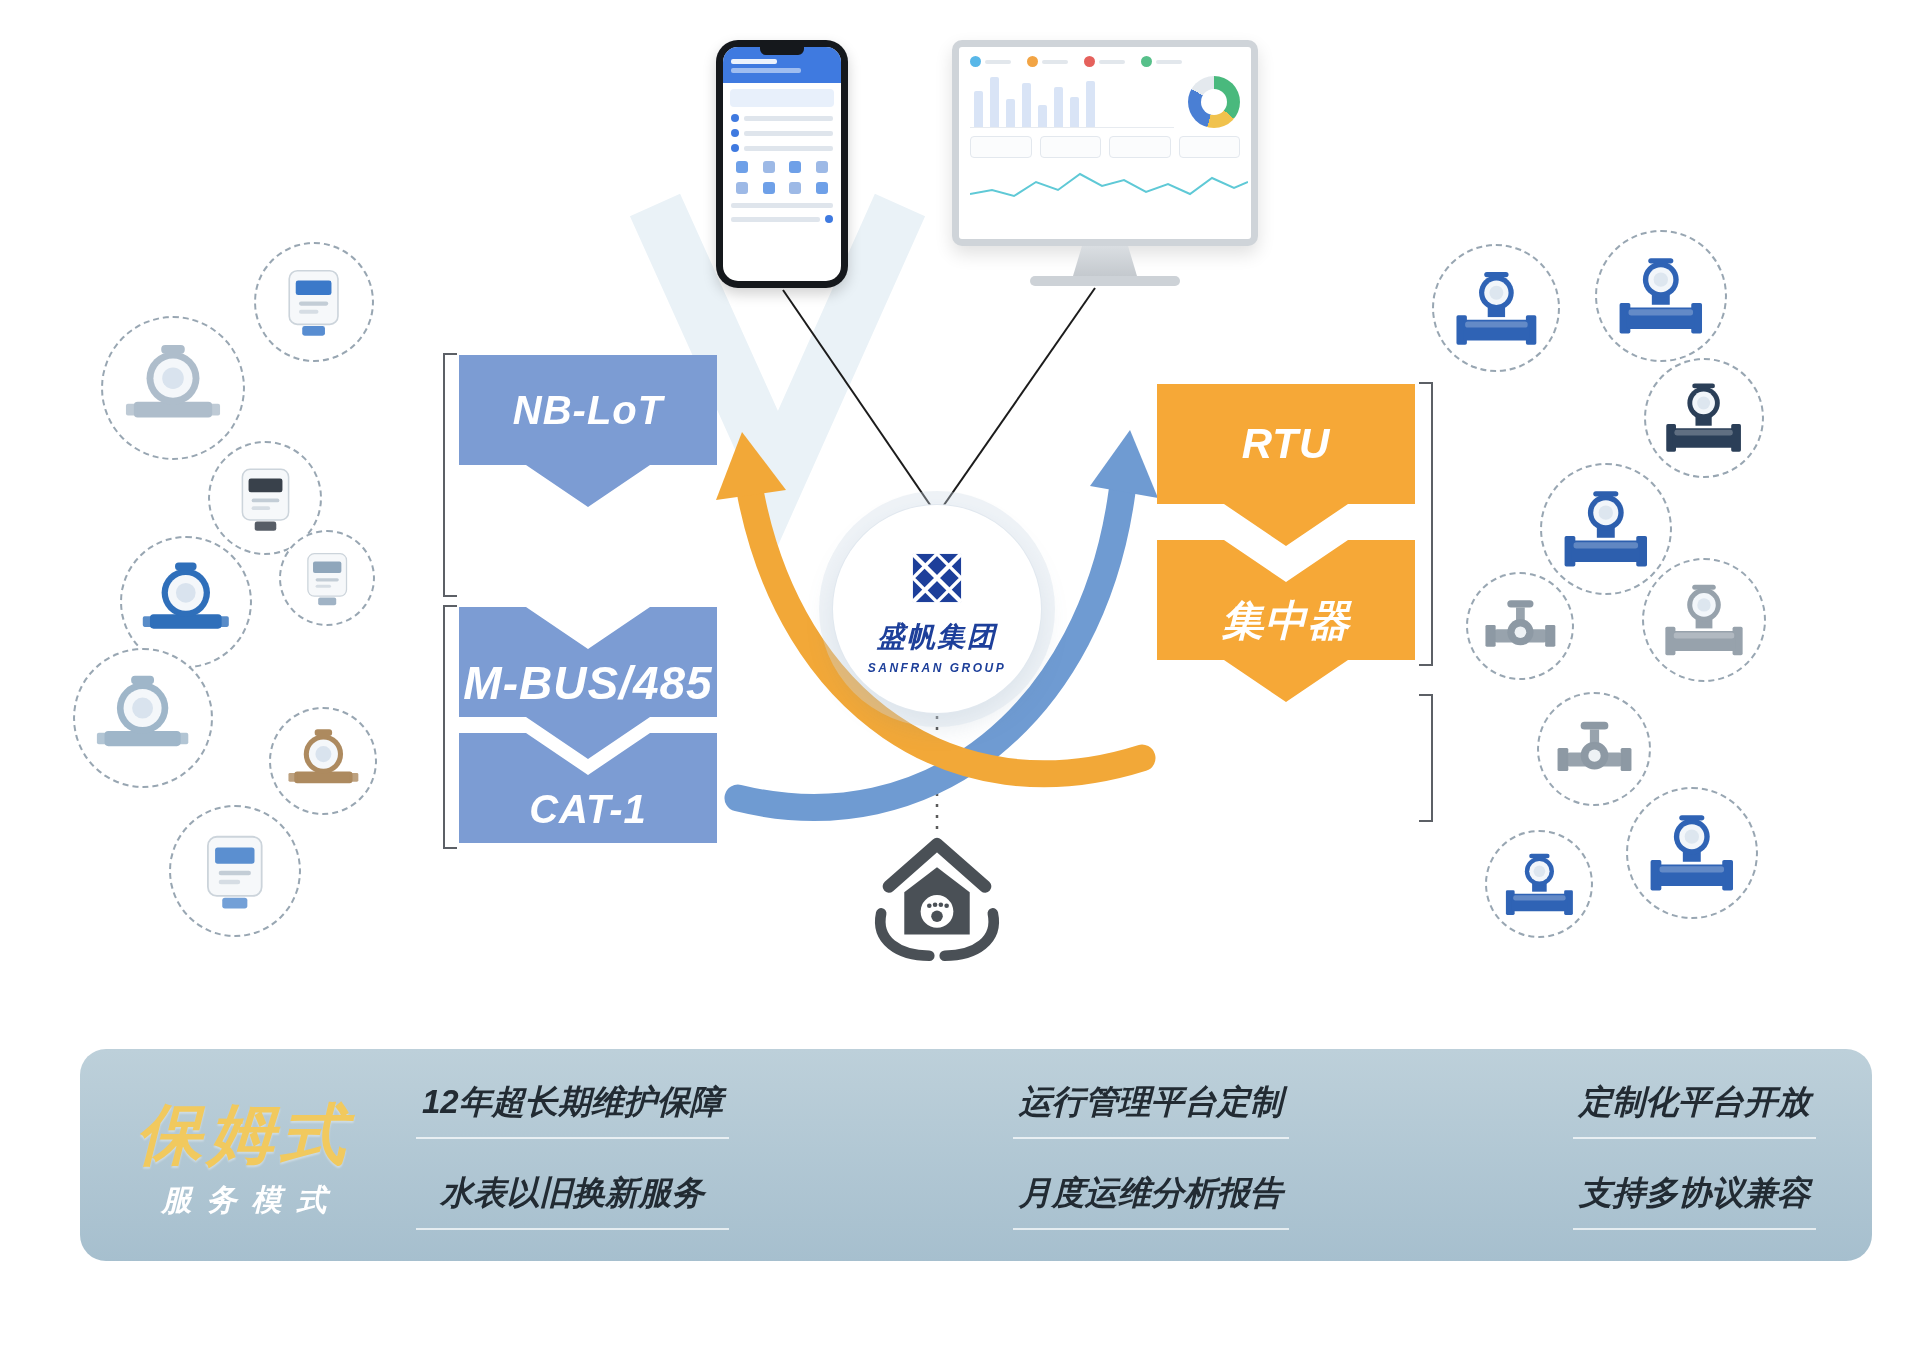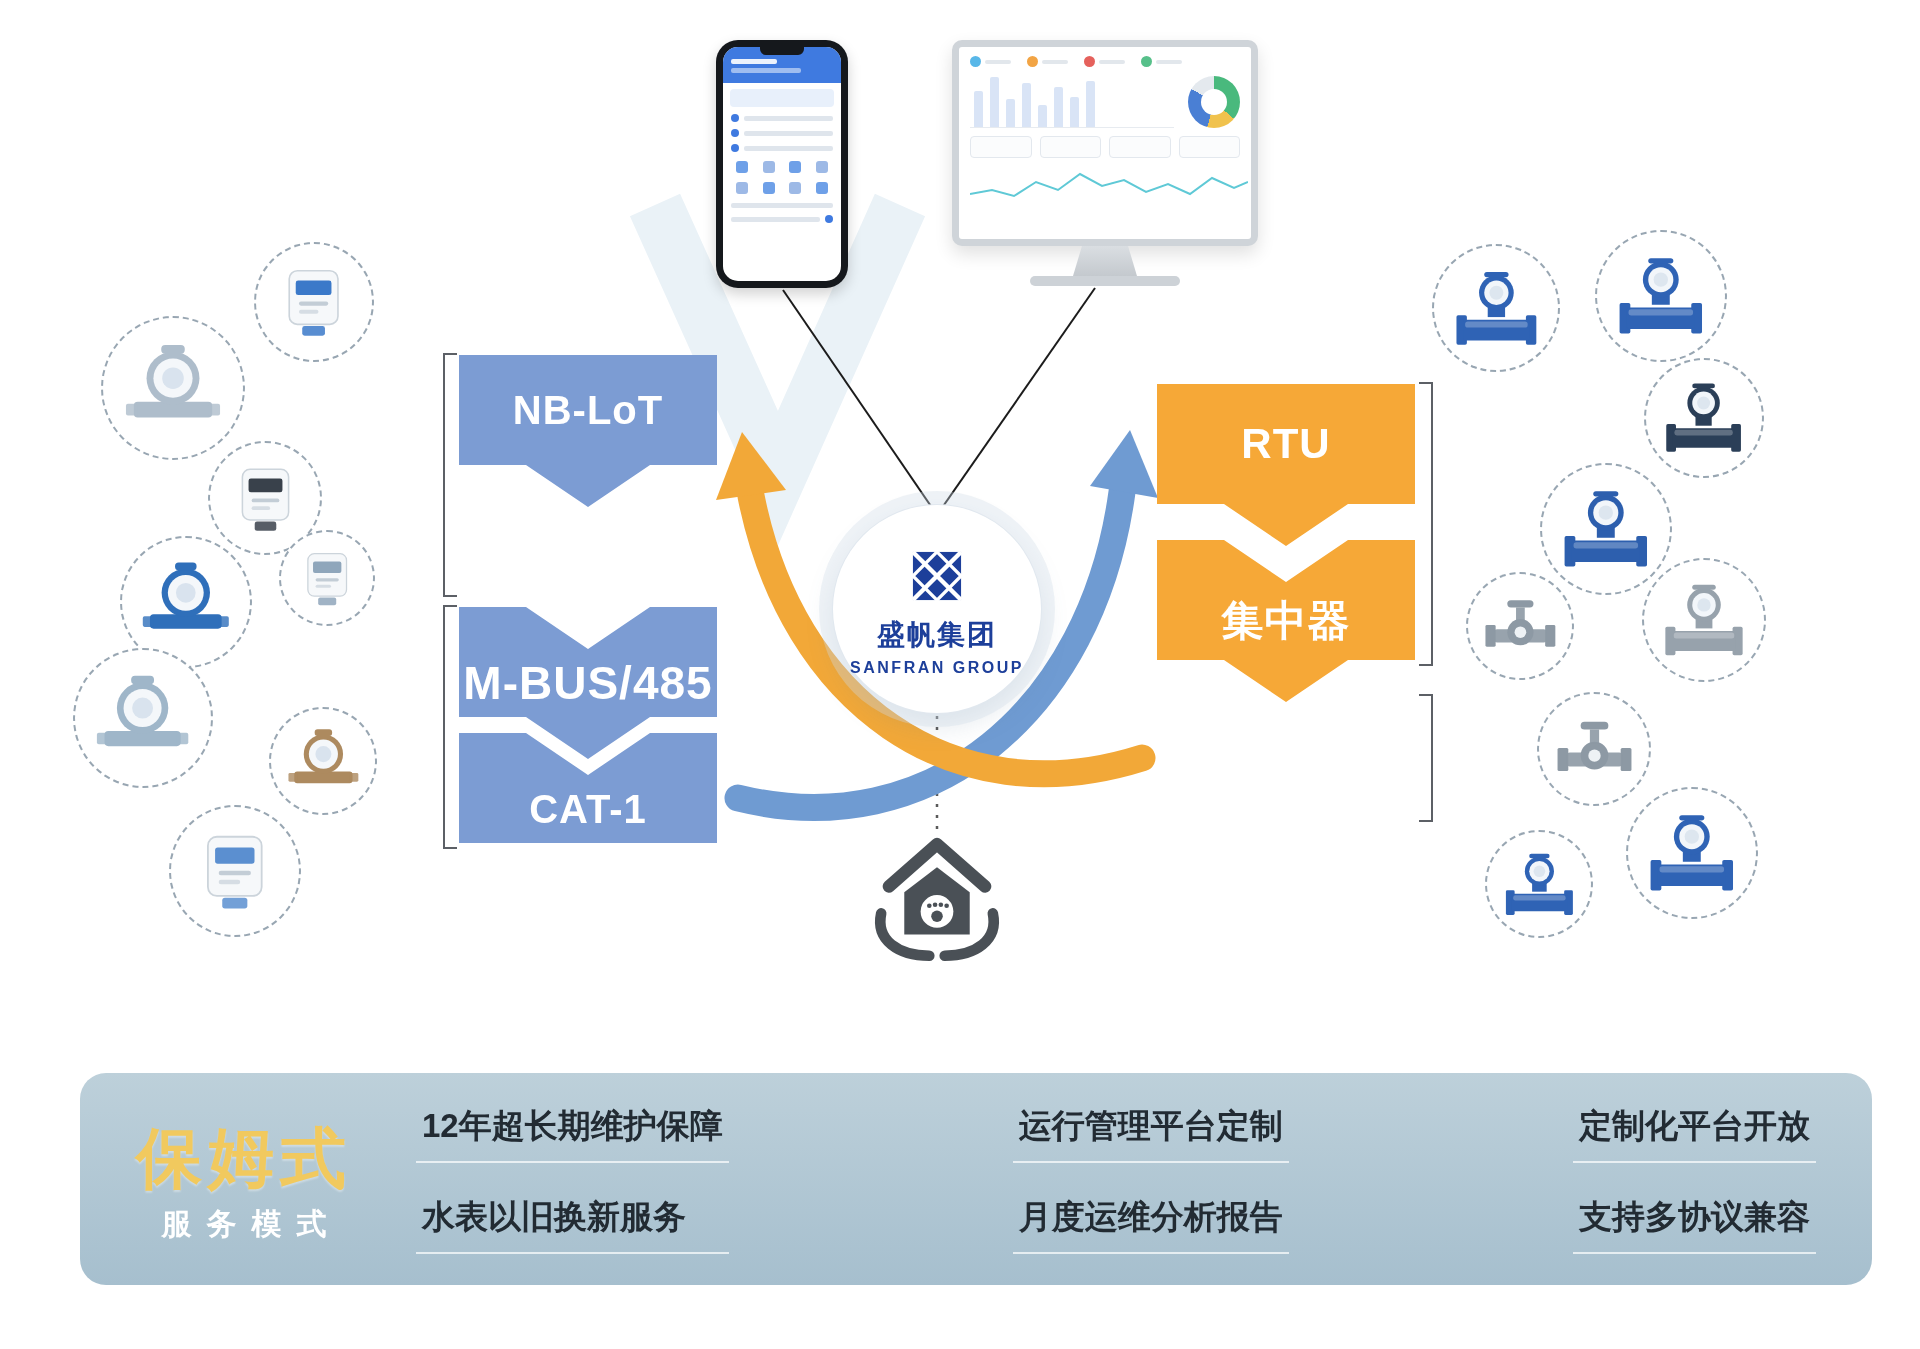--- a/index.html
+++ b/index.html
@@ -1,17 +1,17 @@
 <!DOCTYPE html>
 <html><head>
 <meta charset="utf-8">
 <style>
   html,body{margin:0;padding:0;background:#fff;}
   .canvas{position:relative;width:1920px;height:1349px;overflow:hidden;background:#ffffff;
-          font-family:"Liberation Sans","DejaVu Sans",sans-serif;}
+          font-family:"Liberation Sans","DejaVu Sans",sans-serif;font-style:italic;}
 
   
   .wm-svg{position:absolute;inset:0;z-index:0;pointer-events:none;}
 
   
   .overlay{position:absolute;inset:0;z-index:1;pointer-events:none;}
 
   
   .prod{position:absolute;border:2px dashed #98a6b2;border-radius:50%;background:#fff;
         display:flex;align-items:center;justify-content:center;z-index:2;}
@@ -52,21 +52,21 @@
   .mon-neck{position:absolute;left:1073px;top:246px;width:64px;height:30px;z-index:2;
             background:linear-gradient(#dadee2,#c4c9ce);clip-path:polygon(14% 0,86% 0,100% 100%,0 100%);}
   .mon-base{position:absolute;left:1030px;top:276px;width:150px;height:10px;background:#cdd2d7;border-radius:5px;z-index:2;}
 
   
   .hub{position:absolute;left:833px;top:505px;width:208px;height:208px;border-radius:50%;background:#fff;z-index:6;
        display:flex;flex-direction:column;align-items:center;justify-content:center;gap:5px;
        box-shadow:0 0 0 1px #e1e8ef,0 0 0 14px rgba(208,221,233,.35),0 12px 28px rgba(90,120,150,.18);}
   .hub-logo svg{width:70px;height:70px;display:block;}
   .hub-name{font-size:28px;font-weight:800;color:#1d3f9a;letter-spacing:2px;}
-  .hub-sub{font-size:16px;font-weight:bold;color:#1d3f9a;letter-spacing:2.5px;}
+  .hub-sub{font-size:12px;font-weight:bold;color:#1d3f9a;letter-spacing:2.5px;}
 
   
   .seg{position:absolute;width:258px;z-index:3;}
   .seg.blue{background:#7c9cd3;}
   .seg.orange{background:#f6a837;}
   .b-first{height:152px;clip-path:polygon(0 0,258px 0,258px 110px,191px 110px,129px 152px,67px 110px,0 110px);}
   .b-mid{height:152px;clip-path:polygon(0 0,67px 0,129px 42px,191px 0,258px 0,258px 110px,191px 110px,129px 152px,67px 110px,0 110px);}
   .b-last{height:110px;clip-path:polygon(0 0,67px 0,129px 42px,191px 0,258px 0,258px 110px,0 110px);}
   .o-first{height:162px;clip-path:polygon(0 0,258px 0,258px 120px,191px 120px,129px 162px,67px 120px,0 120px);}
   .o-mid{height:162px;clip-path:polygon(0 0,67px 0,129px 42px,191px 0,258px 0,258px 120px,191px 120px,129px 162px,67px 120px,0 120px);}
@@ -83,23 +83,23 @@
   
   .bracket{position:absolute;width:12px;z-index:3;border:0 solid #5c6066;}
   .br-left{border-left-width:2px;border-top-width:2px;border-bottom-width:2px;}
   .br-right{border-right-width:2px;border-top-width:2px;border-bottom-width:2px;}
 
   
   .house{position:absolute;left:860px;top:828px;width:154px;height:140px;z-index:2;color:#4a5056;}
   .house svg{width:100%;height:100%;display:block;}
 
   
-  .banner{position:absolute;left:80px;top:1073px;width:1792px;height:212px;border-radius:26px;z-index:2;
+  .banner{position:absolute;left:80px;top:1049px;width:1792px;height:212px;border-radius:26px;z-index:2;
           background:linear-gradient(180deg,#bdd0da,#a6bfce);display:flex;align-items:center;
-          padding:0 56px;box-sizing:border-box;gap:64px;}
+          padding:0 56px;box-sizing:border-box;gap:64px;text-align:center;}
   .banner-title-wrap{flex:none;display:flex;flex-direction:column;align-items:center;}
   .banner-title{font-size:66px;font-weight:800;color:#f1c95e;letter-spacing:6px;text-shadow:0 2px 2px rgba(255,255,255,.35);}
   .banner-subtitle{font-size:30px;font-weight:bold;color:#ffffff;letter-spacing:15px;margin-right:-15px;}
   .banner-cols{flex:1;display:flex;justify-content:space-between;gap:36px;}
   .banner-col{display:flex;flex-direction:column;gap:32px;}
   .banner-cell{font-size:33px;font-weight:bold;color:#222b33;border-bottom:2px solid rgba(255,255,255,.7);
                padding:0 6px 12px;white-space:nowrap;}
 </style>
 </head>
 <body>

